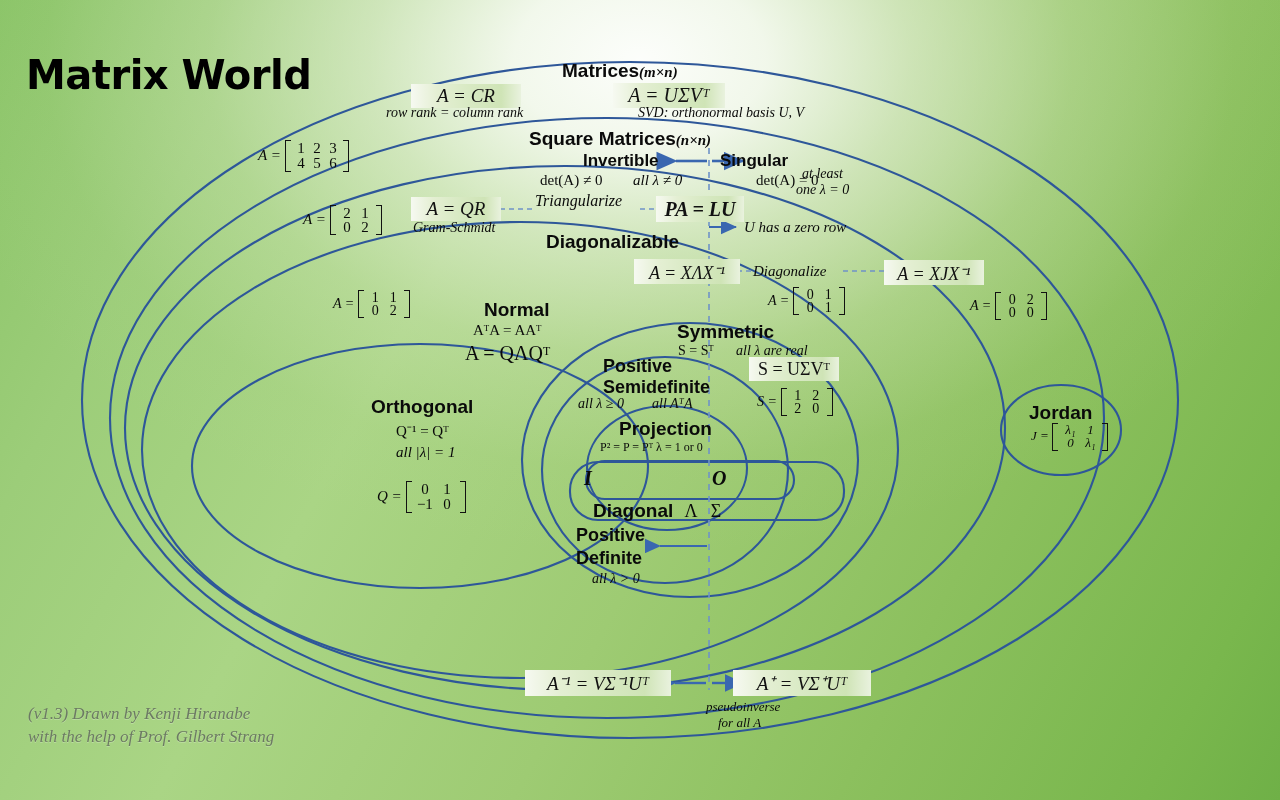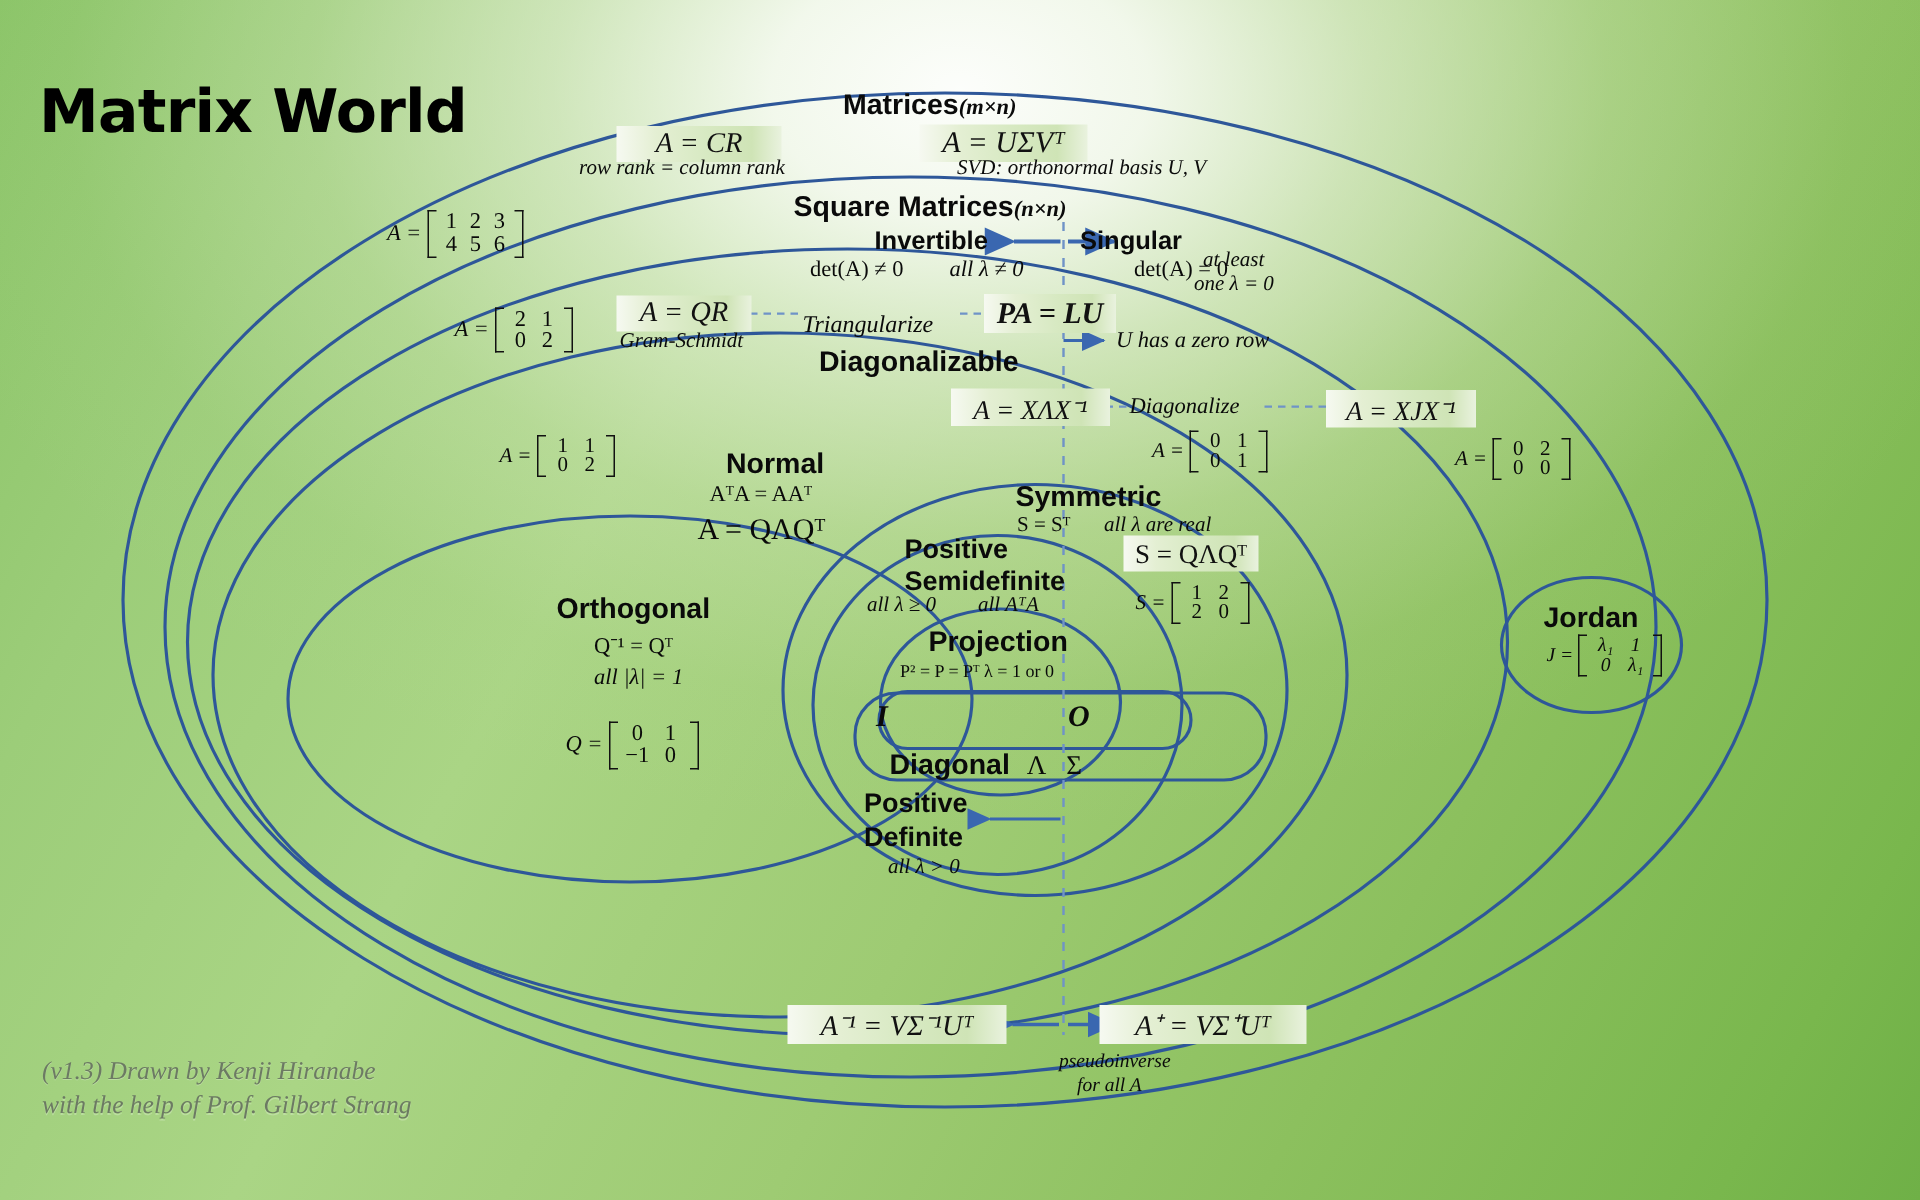--- a/index.html
+++ b/index.html
@@ -176,21 +176,21 @@
         <span>2</span>
       </span>
       <span class="brk r"></span>
     </span>
   </div>
 
   <div class="chip" style="left:411px;top:197px;width:90px;height:24px;">
     <span class="t" style="font-size:19px;">A = QR</span>
   </div>
   <div class="lbl ital" style="left:413px;top:220px;font-size:14px;">Gram-Schmidt</div>
-  <div class="lbl ital" style="left:535px;top:208px;font-size:16px;">Triangularize</div>
+  <div class="lbl ital" style="left:535px;top:192px;font-size:16px;">Triangularize</div>
   <div class="chip" style="left:656px;top:196px;width:88px;height:26px;">
     <span class="t" style="font-size:20px;font-weight:bold;">PA = LU</span>
   </div>
   <div class="lbl ital" style="left:744px;top:219px;font-size:15px;">U has a zero row</div>
 
   <div class="lbl bold" style="left:546px;top:232px;font-size:19px;">Diagonalizable</div>
 
   <div class="chip" style="left:634px;top:259px;width:106px;height:25px;">
     <span class="t" style="font-size:18px;">A = XΛX⁻¹</span>
   </div>
@@ -242,21 +242,21 @@
         <span>2</span>
       </span>
       <span class="brk r"></span>
     </span>
   </div>
 
   <div class="lbl bold" style="left:677px;top:322px;font-size:19px;">Symmetric</div>
   <div class="lbl mathr" style="left:678px;top:343px;font-size:14px;">S = Sᵀ</div>
   <div class="lbl ital" style="left:736px;top:343px;font-size:14px;">all λ are real</div>
   <div class="chip" style="left:749px;top:357px;width:90px;height:24px;">
-    <span class="t mathr" style="font-size:18px;font-style:normal;">S = QΛQᵀ</span>
+    <span class="t mathr" style="font-size:18px;font-style:normal;">S = UΣVᵀ</span>
   </div>
 
   <div class="lbl" style="left:757px;top:388px;font-size:14px;">
     <span class="ital">S =</span>
     <span class="mat" style="height:28px;">
       <span class="brk l"></span>
       <span class="grid" style="grid-template-columns:repeat(2,18px);grid-template-rows:repeat(2,13px);font-family:'Liberation Serif',serif;">
         <span>1</span>
         <span>2</span>
         <span>2</span>

